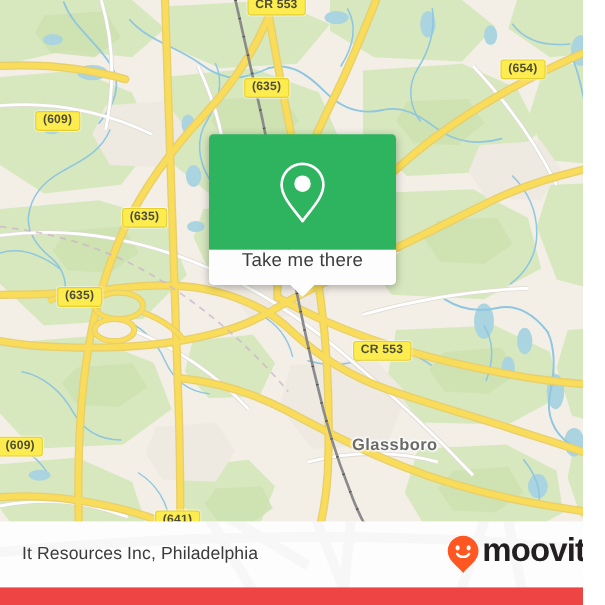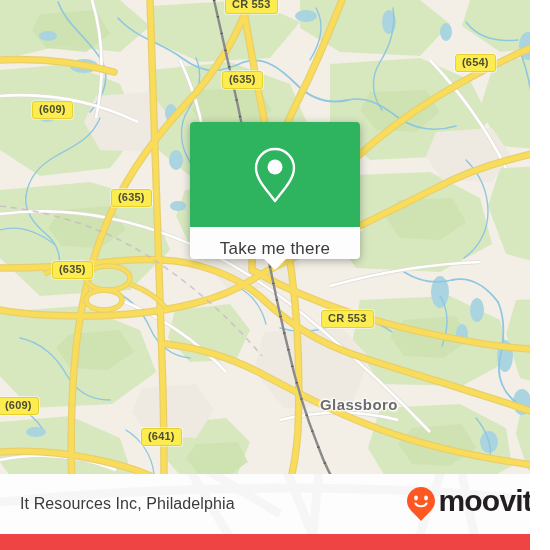--- a/index.html
+++ b/index.html
@@ -83,21 +83,21 @@
     border-radius: 4px 4px 0 0;
     display: flex;
     align-items: center;
     justify-content: center;
   }
   #callout-white {
     height: 32px;
     background: #fdfdfd;
     border-radius: 0 0 4px 4px;
     display: flex;
-    align-items: flex-end;
+    align-items: flex-start;
     justify-content: center;
   }
   #callout-label {
     color: #3c3c3c;
     font-size: 17px;
     letter-spacing: .2px;
   }
   #callout-tail {
     position: absolute;
     left: 50%;
@@ -343,21 +343,21 @@
     </svg>
 
     <div class="shield" style="left:225px; top:-4px;">CR 553</div>
     <div class="shield" style="left:222px; top:71px;">(635)</div>
     <div class="shield" style="left:455px; top:54px;">(654)</div>
     <div class="shield" style="left:32px; top:101px;">(609)</div>
     <div class="shield" style="left:111px; top:189px;">(635)</div>
     <div class="shield" style="left:52px; top:261px;">(635)</div>
     <div class="shield" style="left:321px; top:310px;">CR 553</div>
     <div class="shield" style="left:-2px; top:397px;">(609)</div>
-    <div class="shield" style="left:141px; top:428px;">(641)</div>
+    <div class="shield" style="left:141px; top:464px;">(641)</div>
 
     <div class="place-label" style="left:320px; top:396px;font-weight:bold;">Glassboro</div>
 
   </div>
 
   <div id="callout">
     <div id="callout-green">
       <svg width="46" height="58" viewBox="0 0 46 58">
         <path d="M23 3 C12.5 3 4 11.5 4 22 C4 33 14 43 23 55 C32 43 42 33 42 22 C42 11.5 33.5 3 23 3 Z" fill="none" stroke="#ffffff" stroke-width="2.4" stroke-linejoin="round"></path>
         <circle cx="23" cy="21" r="7.5" fill="#ffffff"></circle>

